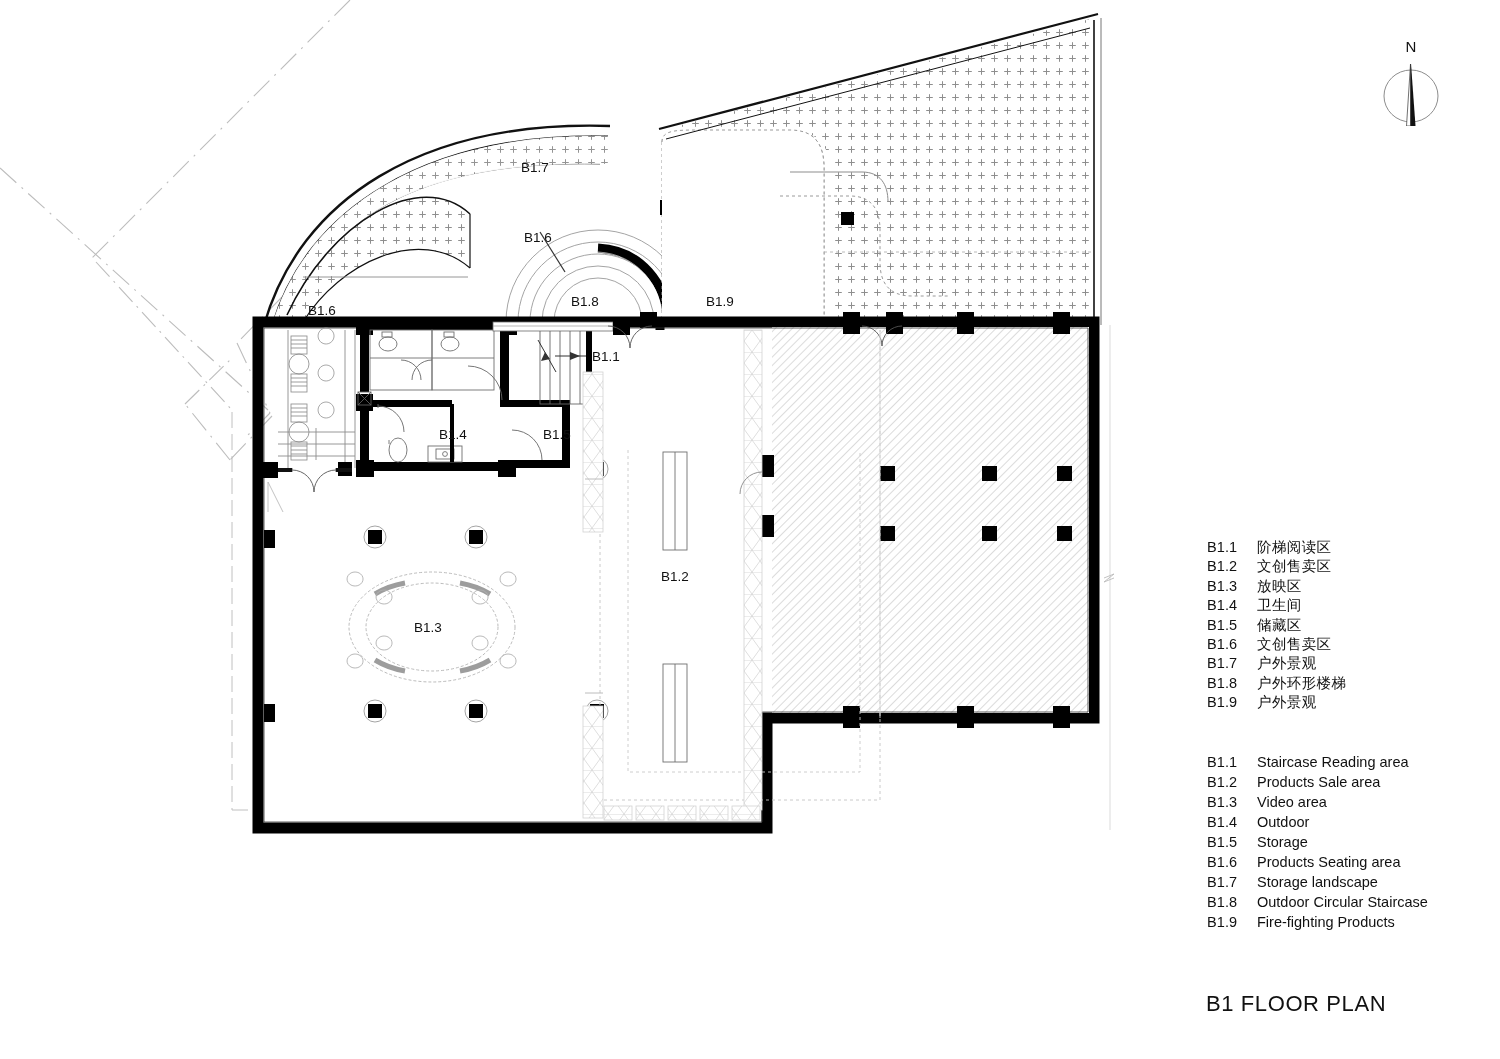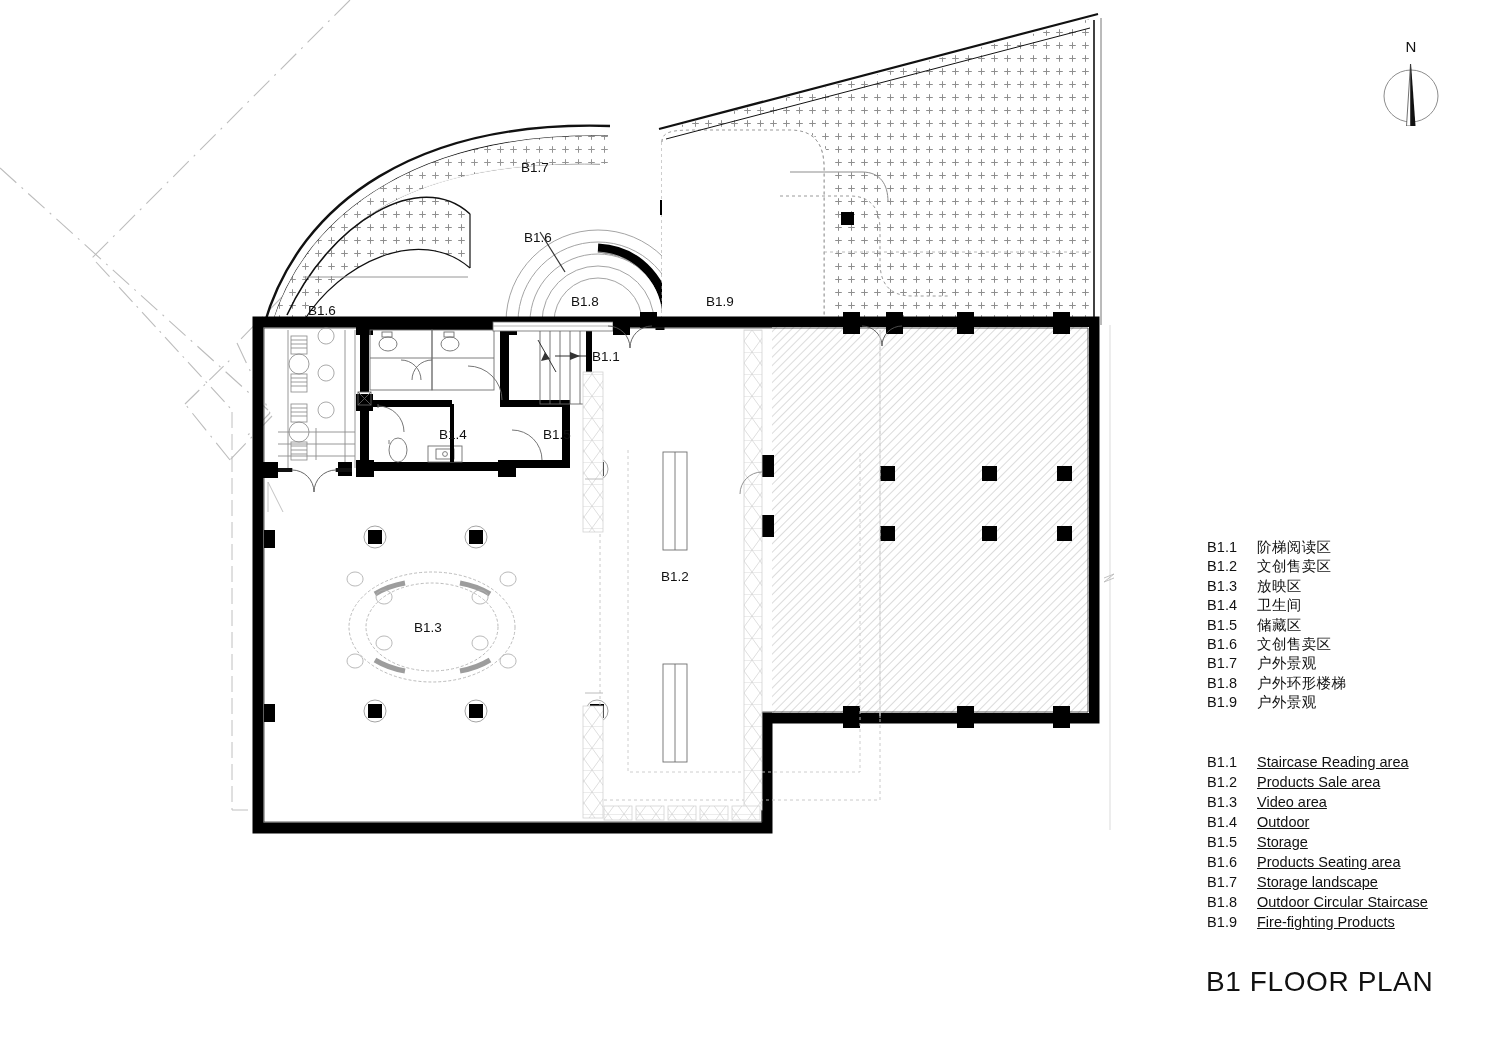--- a/index.html
+++ b/index.html
@@ -58,28 +58,27 @@
     font-size: 14.5px;
     letter-spacing: 0.1px;
   }
   .leg-text-cn {
     font-size: 14.5px;
     letter-spacing: 0.4px;
     font-family: Liberation Serif, serif;
   }
   .leg-text-en {
     font-size: 14.5px;
-    text-decoration: underline;
   }
   #legend-en .leg-row { line-height: 20.0px; }
   #plan-title {
     position: absolute;
     left: 1206px;
-    top: 966px;
-    font-size: 28px;
+    top: 991px;
+    font-size: 22px;
     letter-spacing: 0.6px;
     color: #111;
     font-family: "Liberation Sans", sans-serif;
     white-space: nowrap;
   }
   #north {
     position: absolute;
     left: 1379px;
     top: 38px;
     width: 64px;

